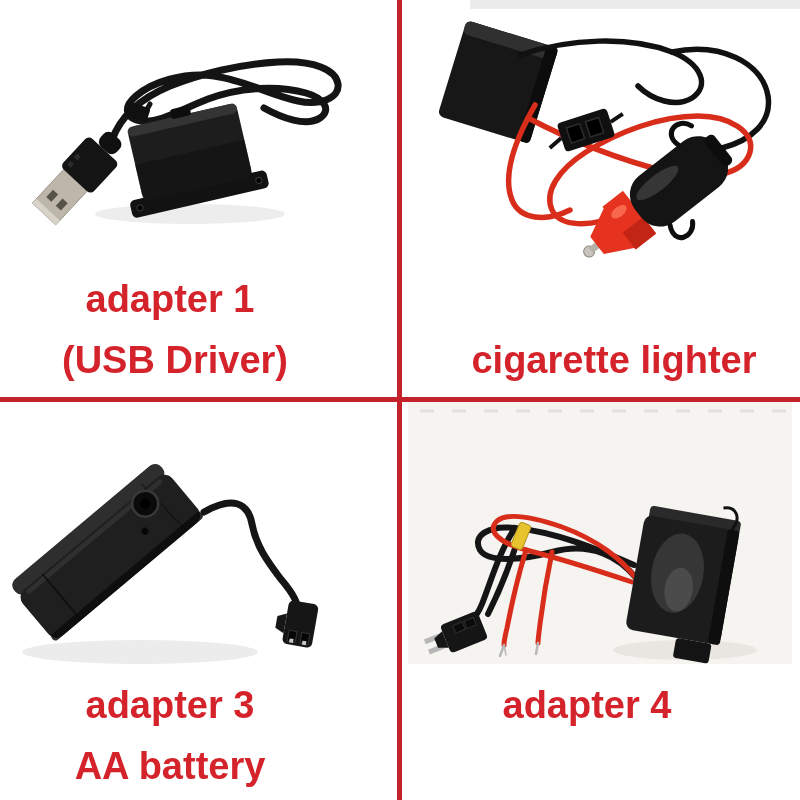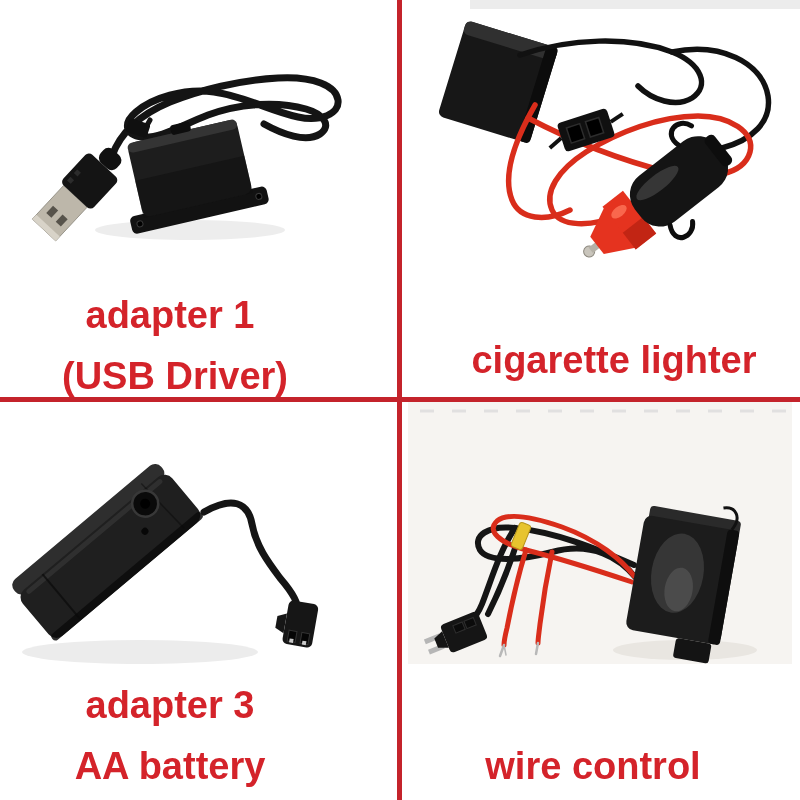--- a/index.html
+++ b/index.html
@@ -1,21 +1,21 @@
 <!DOCTYPE html>
 <html style="--label-red: #d4232a; --divider-red: #c4232b;"><head>
 <meta charset="utf-8">
 <style>
   html,body{margin:0;padding:0;background:#ffffff;}
   .stage{
     position:relative;width:800px;height:800px;background:#ffffff;overflow:hidden;
     font-family:"Liberation Sans","DejaVu Sans",sans-serif;
   }
   .cell{position:absolute;width:400px;height:400px;}
-  .cell-1{left:0;top:0;margin-top:16px;}
+  .cell-1{left:0;top:0;}
   .cell-2{left:400px;top:0;}
   .cell-3{left:0;top:400px;}
   .cell-4{left:400px;top:400px;}
   .photo{position:absolute;left:0;top:0;width:400px;height:270px;}
   .caption{
     position:absolute;left:0;width:100%;text-align:center;
     font-weight:700;font-size:38px;line-height:42px;letter-spacing:0;
     color:var(--label-red,#d4232a);white-space:nowrap;
   }
   .cap-title{top:278px;}
@@ -194,18 +194,18 @@
       <g transform="translate(282,182) rotate(10)">
         <rect x="-44" y="-70" width="92" height="18" rx="4" fill="#2a2a2a"></rect>
         <path d="M 40 -60 C 48 -74 40 -84 28 -80" fill="none" stroke="#111" stroke-width="3"></path>
         <rect x="-48" y="-60" width="96" height="116" rx="8" fill="#1c1c1c"></rect>
         <rect x="36" y="-60" width="12" height="116" rx="4" fill="#0e0e0e"></rect>
         <ellipse cx="-6" cy="-8" rx="26" ry="40" fill="#565656" opacity="0.45"></ellipse>
         <ellipse cx="-2" cy="8" rx="14" ry="22" fill="#8a8a8a" opacity="0.25"></ellipse>
         <rect x="4" y="56" width="36" height="20" rx="3" fill="#141414"></rect>
       </g>
     </svg>
-    <div class="caption cap-subtitle">wire control</div>
+    <div class="caption cap-title">adapter 4</div>
   </div>
 
   <div class="divider-v"></div>
   <div class="divider-h"></div>
 </div>
 
 </body></html>

